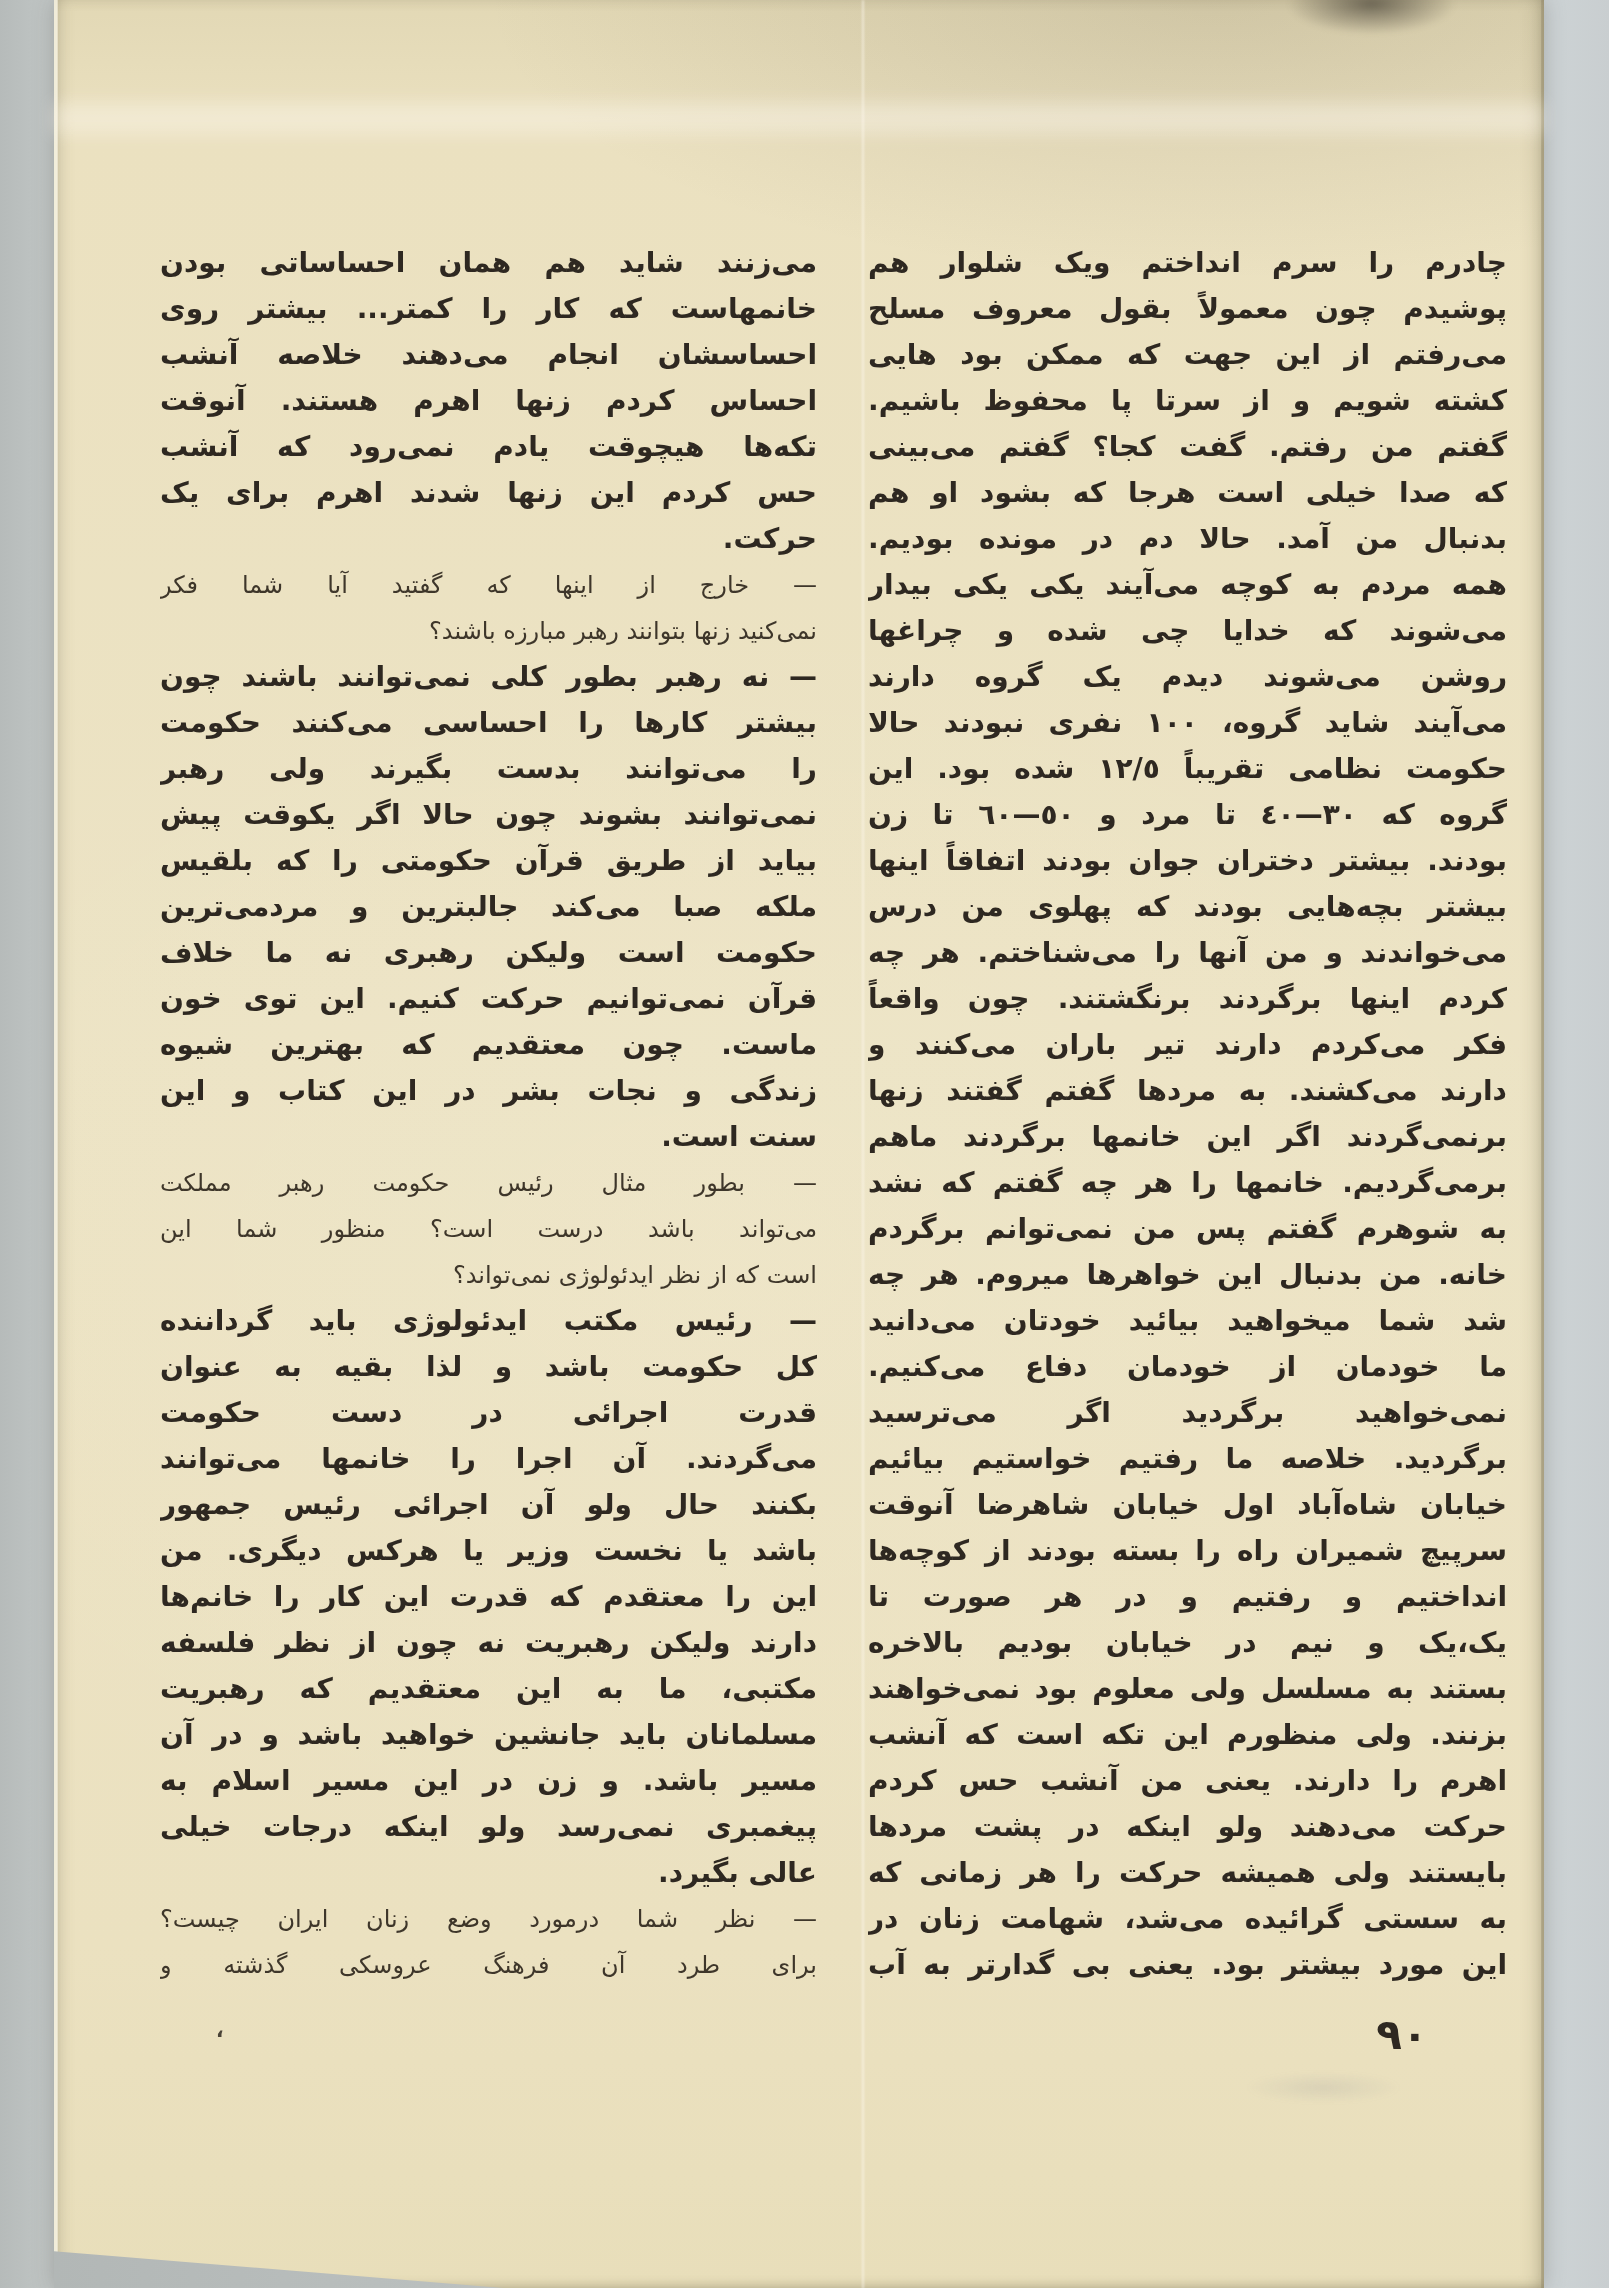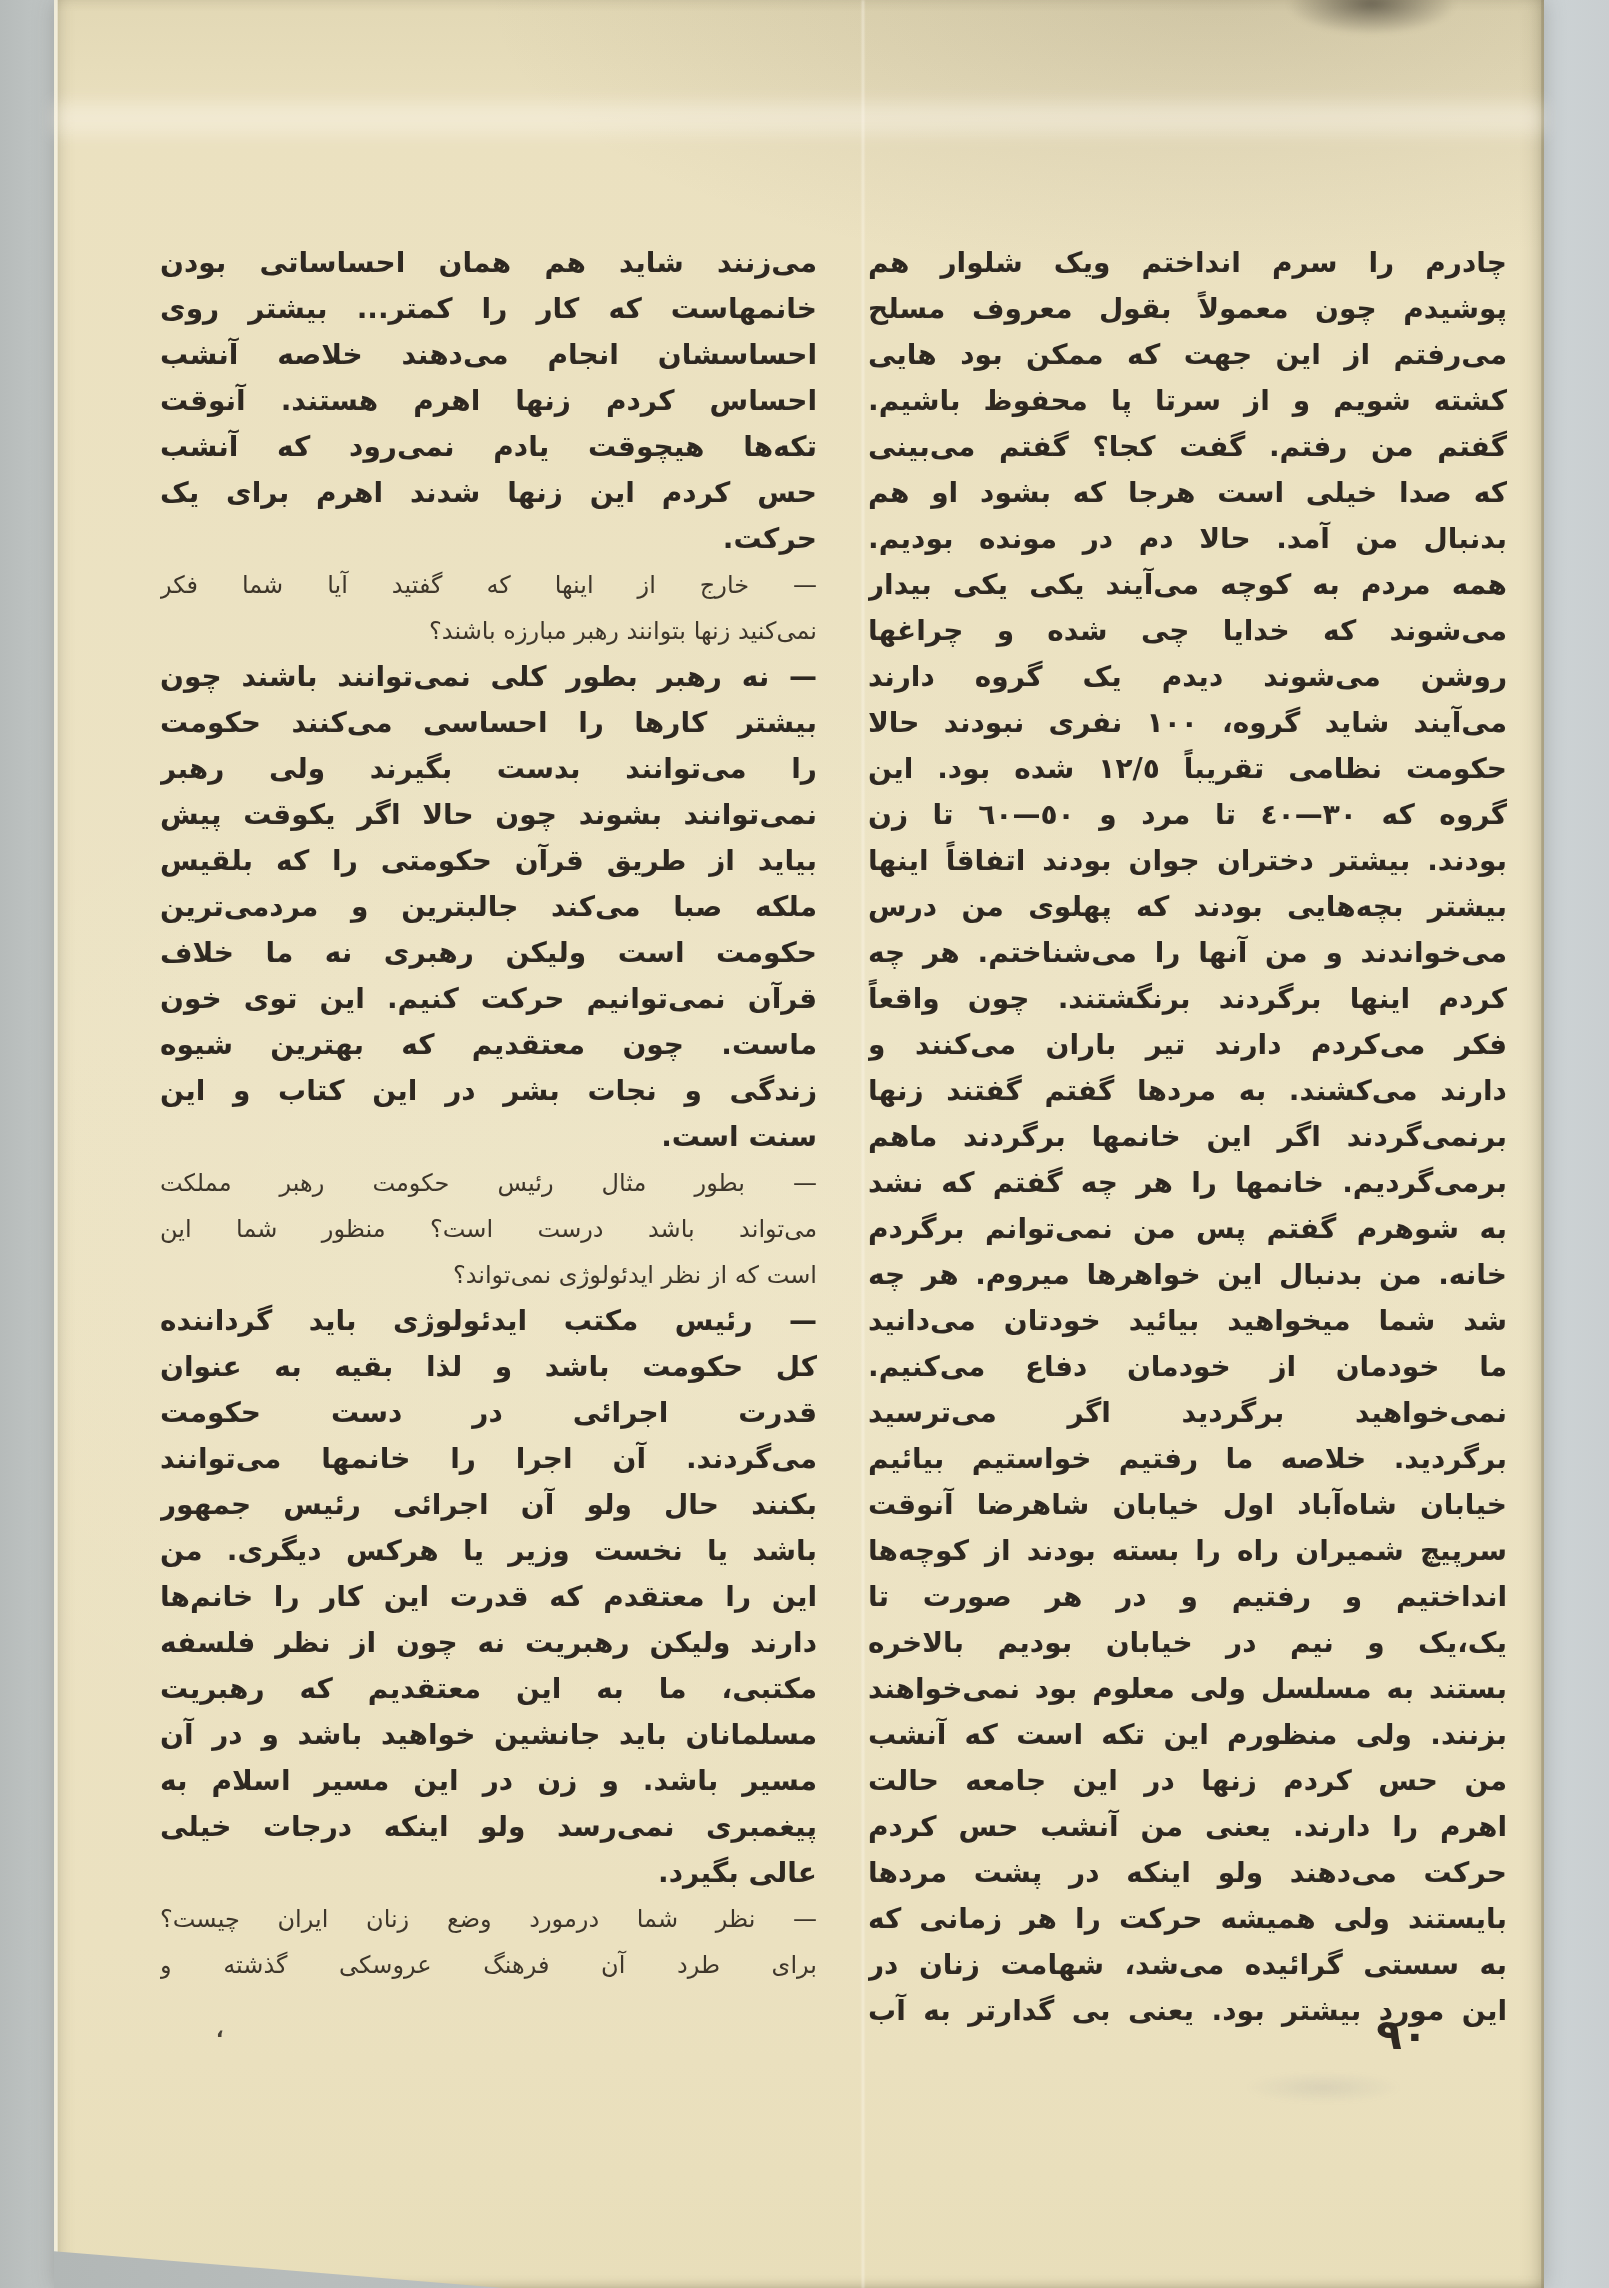--- a/index.html
+++ b/index.html
@@ -100,21 +100,20 @@
       <div class="line a j">شد شما میخواهید بیائید خودتان می‌دانید</div>
       <div class="line a j">ما خودمان از خودمان دفاع می‌کنیم.</div>
       <div class="line a j">نمی‌خواهید برگردید اگر می‌ترسید</div>
       <div class="line a j">برگردید. خلاصه ما رفتیم خواستیم بیائیم</div>
       <div class="line a j">خیابان شاه‌آباد اول خیابان شاهرضا آنوقت</div>
       <div class="line a j">سرپیچ شمیران راه را بسته بودند از کوچه‌ها</div>
       <div class="line a j">انداختیم و رفتیم و در هر صورت تا</div>
       <div class="line a j">یک،یک و نیم در خیابان بودیم بالاخره</div>
       <div class="line a j">بستند به مسلسل ولی معلوم بود نمی‌خواهند</div>
       <div class="line a j">بزنند. ولی منظورم این تکه است که آنشب</div>
-      <div class="line a j">من حس کردم زنها در این جامعه حالت</div>
       <div class="line a j">اهرم را دارند. یعنی من آنشب حس کردم</div>
       <div class="line a j">حرکت می‌دهند ولو اینکه در پشت مردها</div>
       <div class="line a j">بایستند ولی همیشه حرکت را هر زمانی که</div>
       <div class="line a j">به سستی گرائیده می‌شد، شهامت زنان در</div>
       <div class="line a j">این مورد بیشتر بود. یعنی بی گدارتر به آب</div>
     </div>
   <div class="column col-left">
       <div class="line a j">می‌زنند شاید هم همان احساساتی بودن</div>
       <div class="line a j">خانمهاست که کار را کمتر... بیشتر روی</div>
       <div class="line a j">احساسشان انجام می‌دهند خلاصه آنشب</div>

